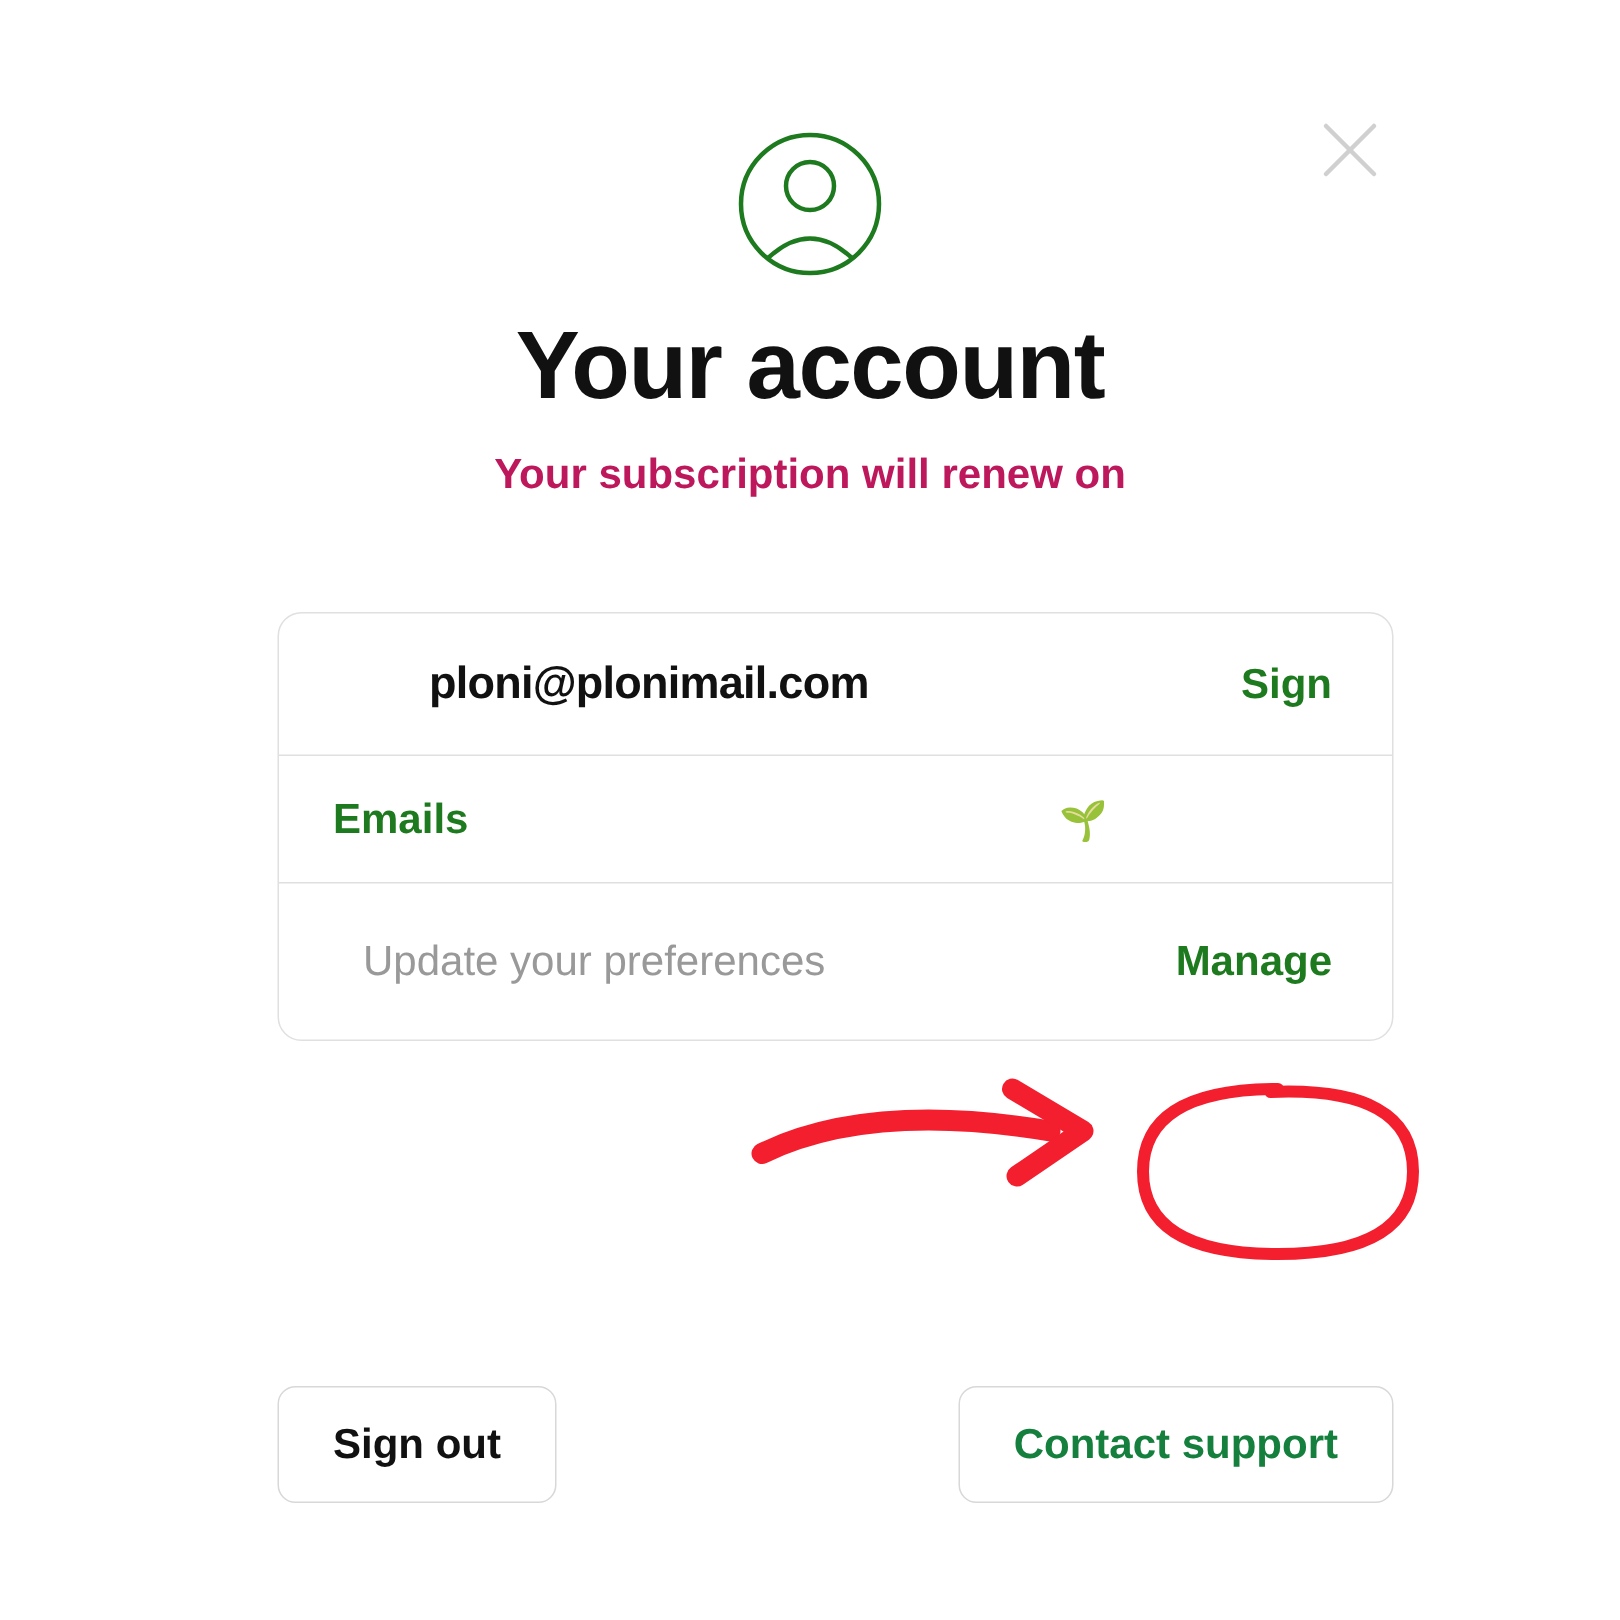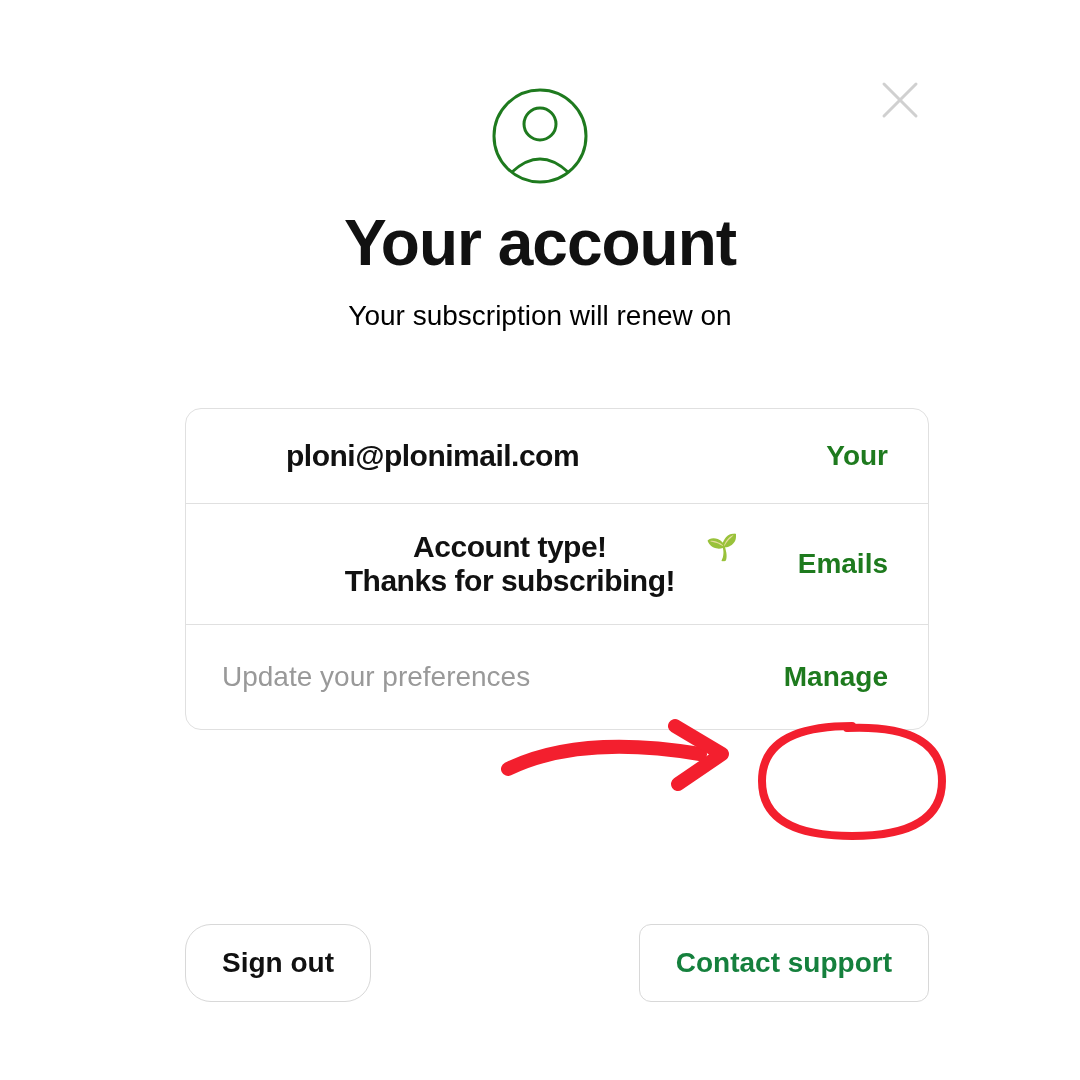--- a/index.html
+++ b/index.html
@@ -44,22 +44,22 @@
       font-weight: 800;
       color: #111;
       letter-spacing: -1px;
     }
     .subtitle {
       position: absolute;
       top: 300px;
       left: 50%;
       transform: translateX(-50%);
       font-size: 28px;
-      color: #000000;
-      font-weight: 400;
+      color: #be185d;
+      font-weight: 700;
     }
     .card {
       position: absolute;
       top: 408px;
       left: 185px;
       width: 744px;
       border: 1px solid #e0e0e0;
       border-radius: 16px;
       background: #fff;
     }
@@ -140,41 +140,41 @@
     }
     .row3-label {
       font-size: 28px;
       color: #333;
       font-weight: 500;
     }
     .row3-sub {
       font-size: 28px;
       color: #999;
       font-weight: 400;
+      margin-left: 20px;
     }
     .bottom-row {
       position: absolute;
       top: 924px;
       left: 185px;
       width: 744px;
       display: flex;
       justify-content: space-between;
     }
     .btn {
       border: 1px solid #d8d8d8;
       border-radius: 12px;
       padding: 22px 36px;
       font-size: 28px;
       cursor: pointer;
       background: #fff;
     }
     .btn-signout {
       color: #111;
       font-weight: 600;
-      border-radius: 26px;
     }
     .btn-contact {
       color: #15803d;
       font-weight: 600;
     }
     
     .annot {
       position: absolute;
       pointer-events: none;
     }
@@ -212,28 +212,24 @@
 <h1 class="title">Your account</h1>
 
 <div class="subtitle">Your subscription will renew on</div>
 
 <div class="card">
 
   <div class="row">
     <div class="row-left">
       <div class="row-email">ploni@plonimail.com</div>
     </div>
-    <div class="row-action">Your</div>
+    <div class="row-action">Sign</div>
   </div>
 
   <div class="row2">
-    <div class="row2-center">
-      <div class="row2-line1">Account type!</div>
-      <div class="row2-line2">Thanks for subscribing!</div>
-    </div>
     <span class="seedling">🌱</span>
     <div class="row-action">Emails</div>
   </div>
 
   <div class="row3">
     <div class="row3-left">
       <div class="row3-sub">Update your preferences</div>
     </div>
     <div class="row-action">Manage</div>
   </div>

